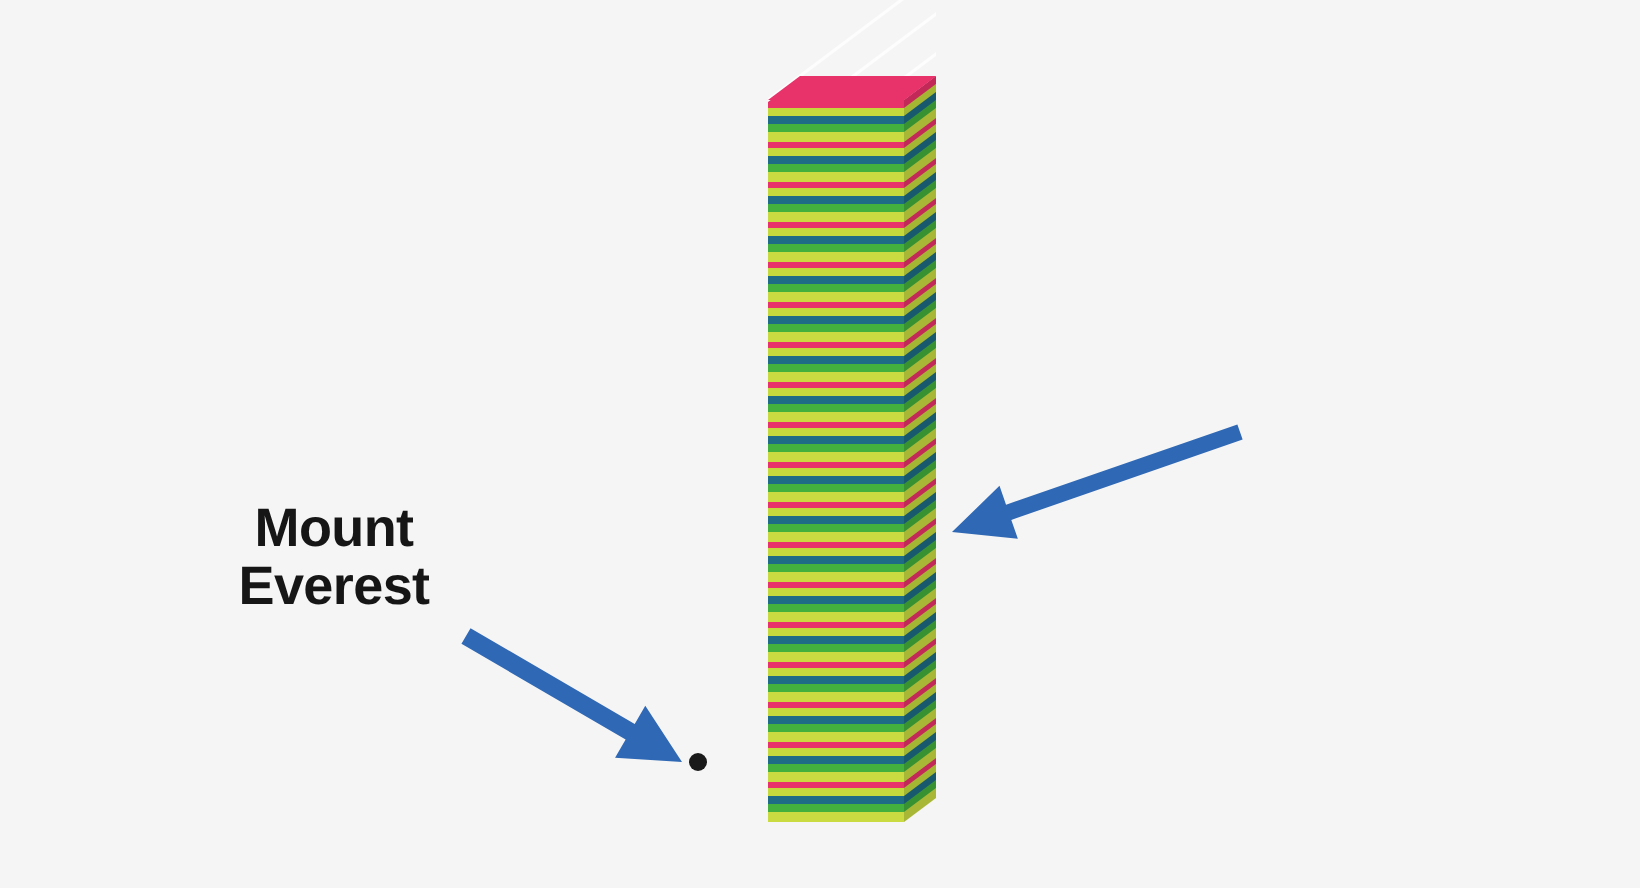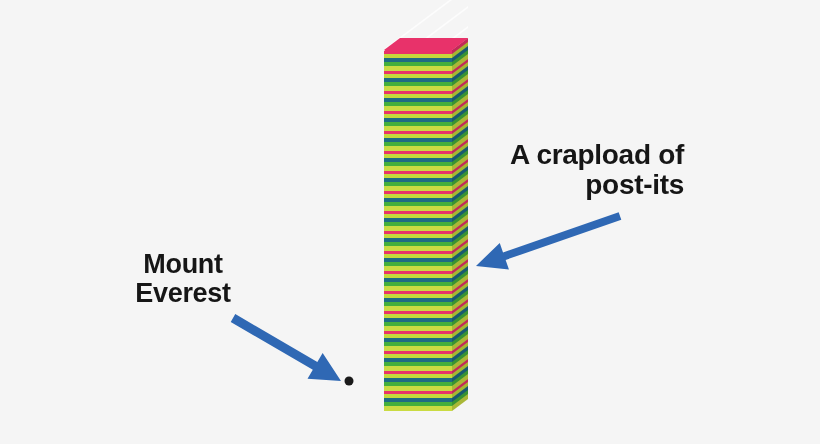--- a/index.html
+++ b/index.html
@@ -23,21 +23,21 @@
   }
   .label {
     position: absolute;
     font-weight: bold;
     color: #161616;
     line-height: 1.08;
     white-space: pre-line;
     letter-spacing: -0.3px;
   }
   #label-everest {
-    left: 108px;
+    left: 92px;
     top: 250px;
     width: 150px;
     text-align: center;
     font-size: 27px;
   }
   #label-postits {
     left: 452px;
     top: 140px;
     width: 232px;
     text-align: right;
@@ -324,16 +324,14 @@
     </g>
     <g id="arrow-postits">
       <polygon id="arrow-postits-shape" points="618.69,212.22 503.03,252.38 499.75,242.93 476.00,266.00 508.93,269.39 505.65,259.94 621.31,219.78" fill="#2f68b4"></polygon>
     </g>
     <circle id="everest-dot" cx="349" cy="381" r="4.5" fill="#1a1a1a"></circle>
   </svg>
 
   <div class="label" id="label-everest" style="color: rgb(22, 22, 22); font-size: 27px; text-align: center;">Mount
 Everest</div>
 
-  <div class="label" id="label-postits" style="color: rgb(22, 22, 22); font-size: 28px; text-align: right;">A crapload of
-post-its</div>
 
 </div>
 
 </body></html>

